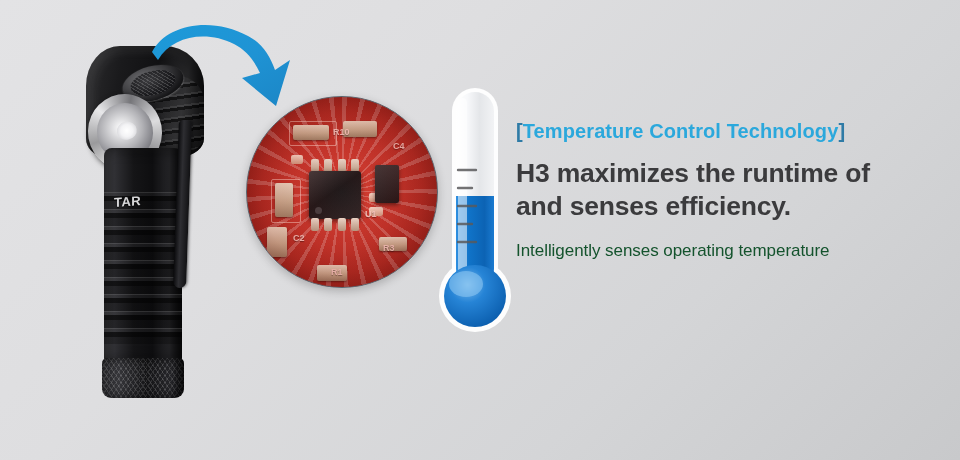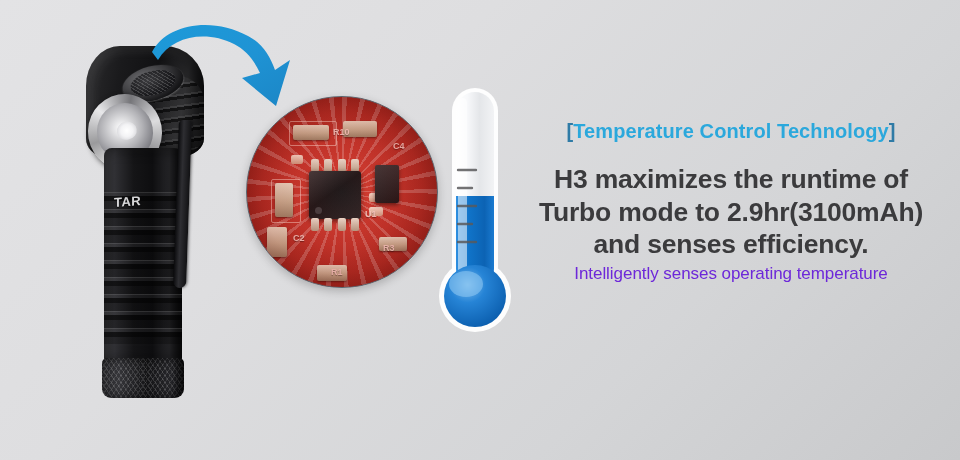--- a/index.html
+++ b/index.html
@@ -200,40 +200,40 @@
     border-radius: 2px;
   }
 
   
   .thermo { position: absolute; left: 430px; top: 84px; width: 90px; height: 256px; }
 
   
   .textblock {
     position: absolute; left: 516px; top: 120px;
     width: 430px;
-    text-align: center;
   }
   .eyebrow {
     font-size: 20px; font-weight: bold;
     color: #2ba8dc;
     letter-spacing: .1px;
     white-space: nowrap;
   }
   .eyebrow .brk { color: #2f7ba6; font-weight: bold; }
   .headline {
-    margin-top: 20px;
+    margin-top: 14px;
     font-size: 26.5px;
     font-weight: bold;
     color: #3b3b3d;
     line-height: 1.23;
     letter-spacing: -.2px;
   }
   .subtext {
+    margin-top: 16px;
     font-size: 17px;
-    color: #6d28d9;
+    color: #14532d;
     line-height: 1.5;
     letter-spacing: -.05px;
   }
 </style>
 </head>
 <body>
 
 <div class="stage">
 
   <div class="flashlight">
@@ -355,21 +355,20 @@
       <line x1="28" y1="158" x2="46" y2="158"></line>
     </g>
   </svg>
 
   <div class="textblock">
     <div class="eyebrow">
       <span class="brk">[</span><span>Temperature Control Technology</span><span class="brk">]</span>
     </div>
     <div class="headline">
       <div>H3 maximizes the runtime of</div>
-      <div>Turbo mode to 2.9hr(3100mAh)</div>
       <div>and senses efficiency.</div>
     </div>
     <div class="subtext">
       <div>Intelligently senses operating temperature</div>
     </div>
   </div>
 
 </div>
 
 </body></html>

